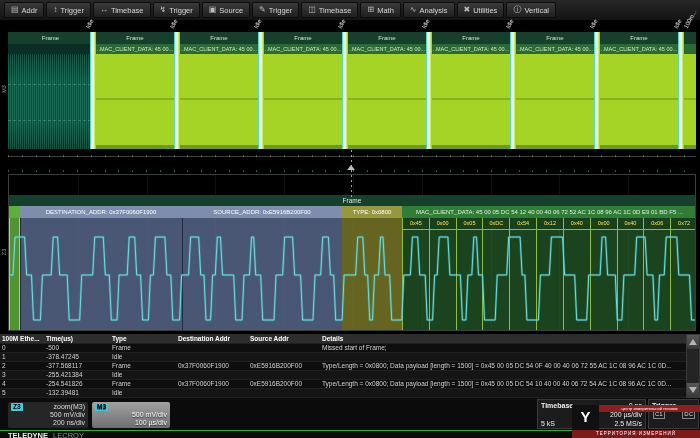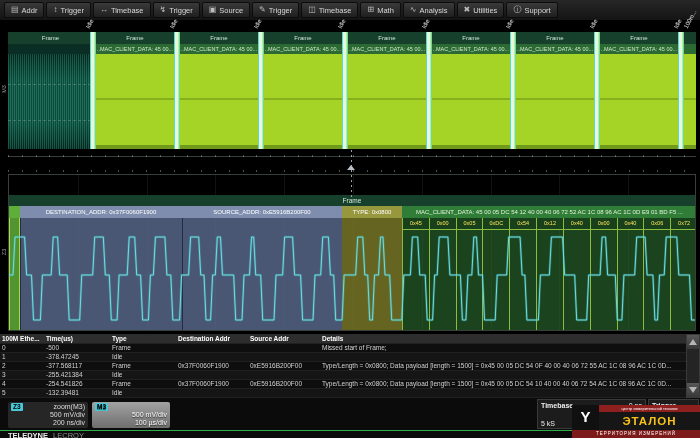--- a/index.html
+++ b/index.html
@@ -153,21 +153,21 @@
       <div class="mbtn">
         <div class="mico">∿</div>
         <div class="mlab">Analysis</div>
       </div>
       <div class="mbtn">
         <div class="mico">✖</div>
         <div class="mlab">Utilities</div>
       </div>
       <div class="mbtn">
         <div class="mico">ⓘ</div>
-        <div class="mlab">Support</div>
+        <div class="mlab">Vertical</div>
       </div>
     </div>
 
   <div class="panel p1">
     <span class="ttag" style="top:66px">M3</span>
     <div class="grid" id="p1grid">
         <div class="dashln" style="top: 64px;"></div>
         <div class="dashln" style="top: 100px;"></div>
         <div class="dframe" style="left: 0px; width: 85px;">
           <div class="fhd">Frame</div>
@@ -382,18 +382,17 @@
       </div>
     </div>
     <div class="grline"></div>
     <div class="brand">
       <span class="b1">TELEDYNE</span>
       <span class="b2">LECROY</span>
     </div>
     <div class="wm">
       <div class="wm-mark">Y</div>
       <div class="wm-top">центр измерительной техники</div>
-      <div class="wm-name">ЭТАЛОН</div>
       <div class="wm-bot">ТЕРРИТОРИЯ ИЗМЕРЕНИЙ</div>
     </div>
   </div>
 
 </div>
 
 </body></html>

